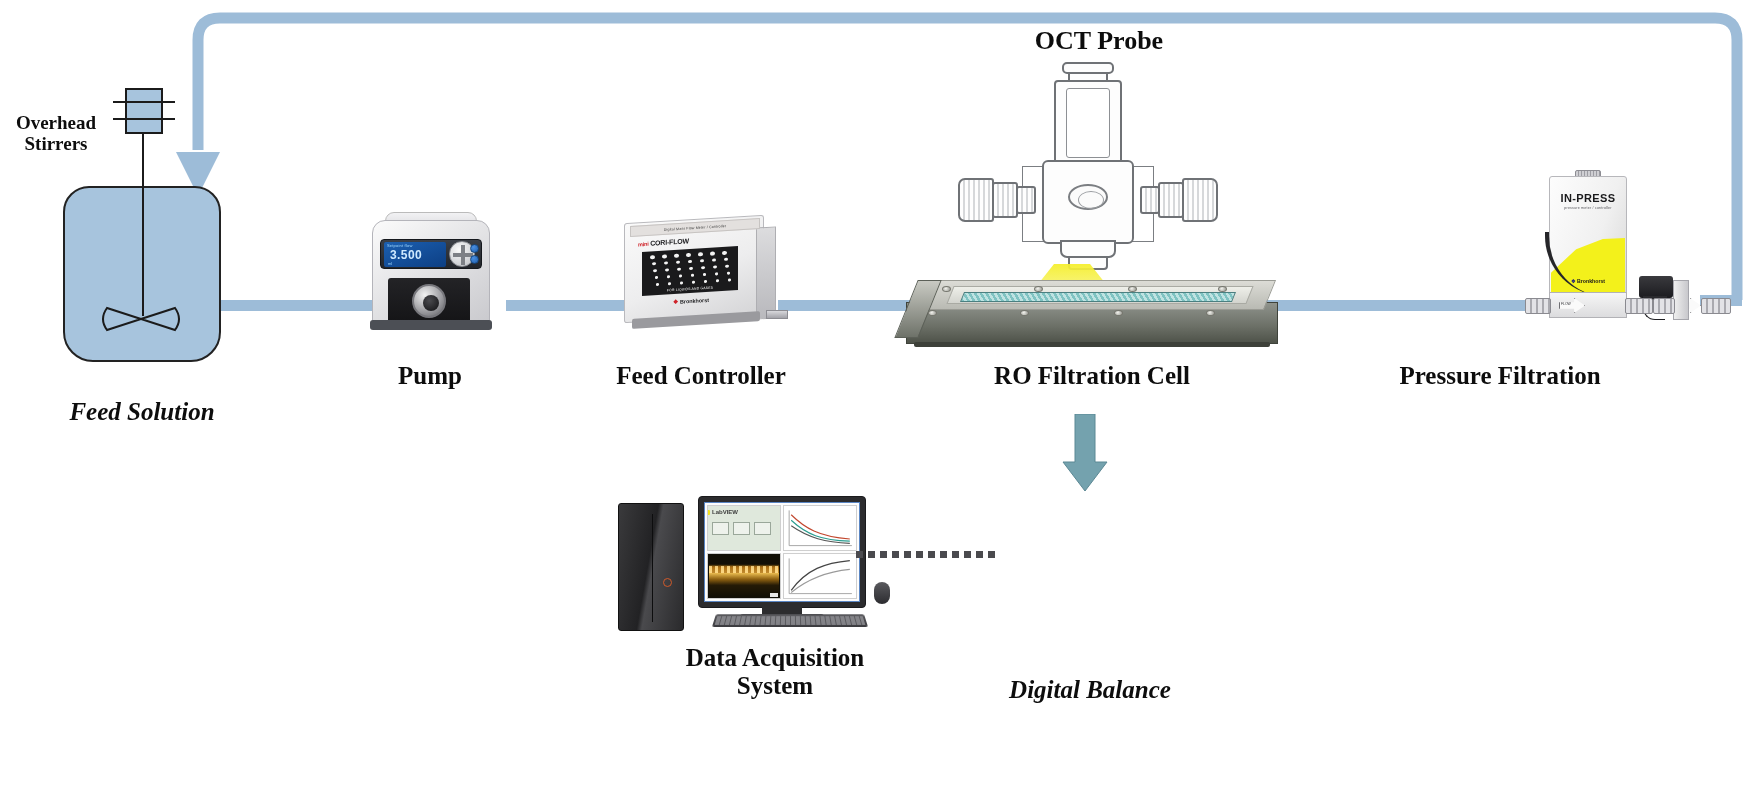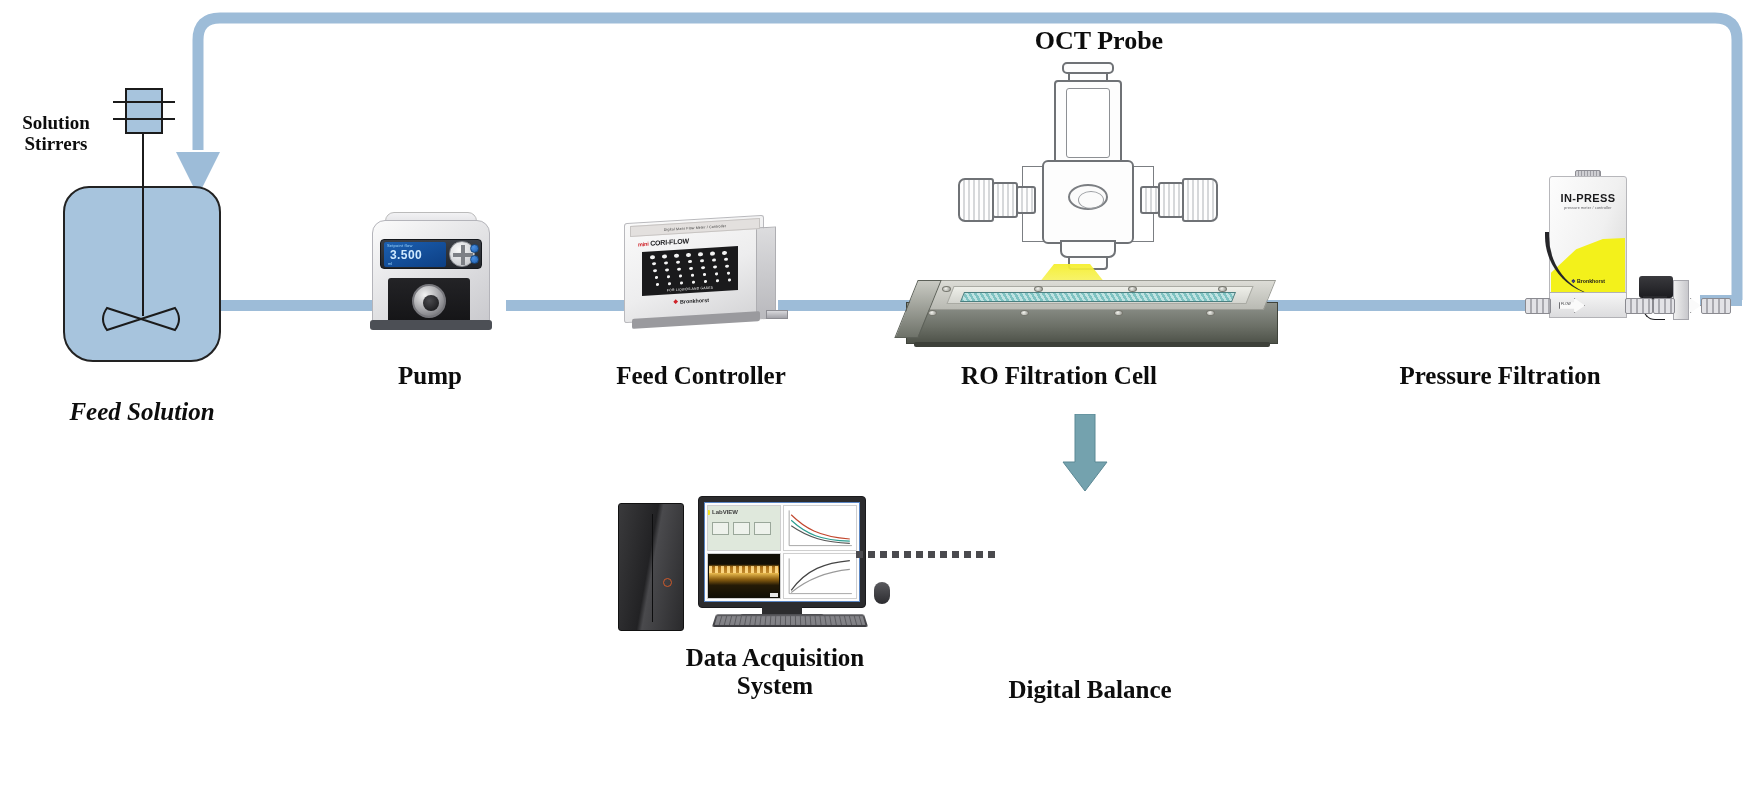--- a/index.html
+++ b/index.html
@@ -280,21 +280,21 @@
     <svg id="impeller" viewBox="0 0 80 30">
       <path d="M40,15 L6,4 Q-2,15 6,26 Z" fill="none" stroke="#1b1b1b" stroke-width="2"></path>
       <path d="M40,15 L74,4 Q82,15 74,26 Z" fill="none" stroke="#1b1b1b" stroke-width="2"></path>
     </svg>
   </div>
   <div id="shaft"></div>
   <div id="stirrer-box"></div>
   <div class="stir-bar" style="top:101px;"></div>
   <div class="stir-bar" style="top:118px;"></div>
 
-  <div class="lbl" style="left:0px; top:112px; width:112px; font-size:19px;">Solution
+  <div class="lbl" style="left:0px; top:112px; width:112px; font-size:19px;">Overhead
 Stirrers</div>
   <div class="lbl" style="left:36px; top:398px; width:212px; font-size:25px;font-style:italic;">Feed Solution</div>
 
   <div id="pump">
     <div id="pump-top"></div>
     <div id="pump-body"></div>
     <div id="pump-panel">
       <div id="pump-lcd">
         <div class="lcd-top">Setpoint flow</div>
         <div class="lcd-val">3.500</div>
@@ -406,21 +406,21 @@
     <div class="ro-bolt" style="left:36px; top:14px;"></div>
     <div class="ro-bolt" style="left:128px; top:14px;"></div>
     <div class="ro-bolt" style="left:222px; top:14px;"></div>
     <div class="ro-bolt" style="left:312px; top:14px;"></div>
     <div class="ro-bolt" style="left:22px; top:38px;"></div>
     <div class="ro-bolt" style="left:114px; top:38px;"></div>
     <div class="ro-bolt" style="left:208px; top:38px;"></div>
     <div class="ro-bolt" style="left:300px; top:38px;"></div>
     <div id="ro-shadow"></div>
   </div>
-  <div class="lbl" style="left:897px; top:362px; width:324px; font-size:25px;">RO Filtration Cell</div>
+  <div class="lbl" style="left:930px; top:362px; width:324px; font-size:25px;">RO Filtration Cell</div>
 
   <div id="pctl">
     <div id="pc-cap"></div>
     <div id="pc-body"></div>
     <div id="pc-wedge"></div>
     <div id="pc-arc"></div>
     <div id="pc-name">IN-PRESS</div>
     <div id="pc-sub">pressure meter / controller</div>
     <div id="pc-wedge-txt">
       <span class="dia">❖</span>
@@ -499,15 +499,15 @@
     <div id="keyboard">
         <div id="kb-keys"></div>
       </div>
     <div id="mouse"></div>
   </div>
   <div class="lbl" style="left:630px; top:644px; width:290px; font-size:25px;">Data Acquisition
 System</div>
 
   <div id="dashline"></div>
 
-  <div class="lbl" style="left:970px; top:676px; width:240px; font-size:25px;">Digital Balance</div>
+  <div class="lbl" style="left:970px; top:676px; width:240px; font-size:25px;font-style:italic;">Digital Balance</div>
 
 </div>
 
 </body></html>

